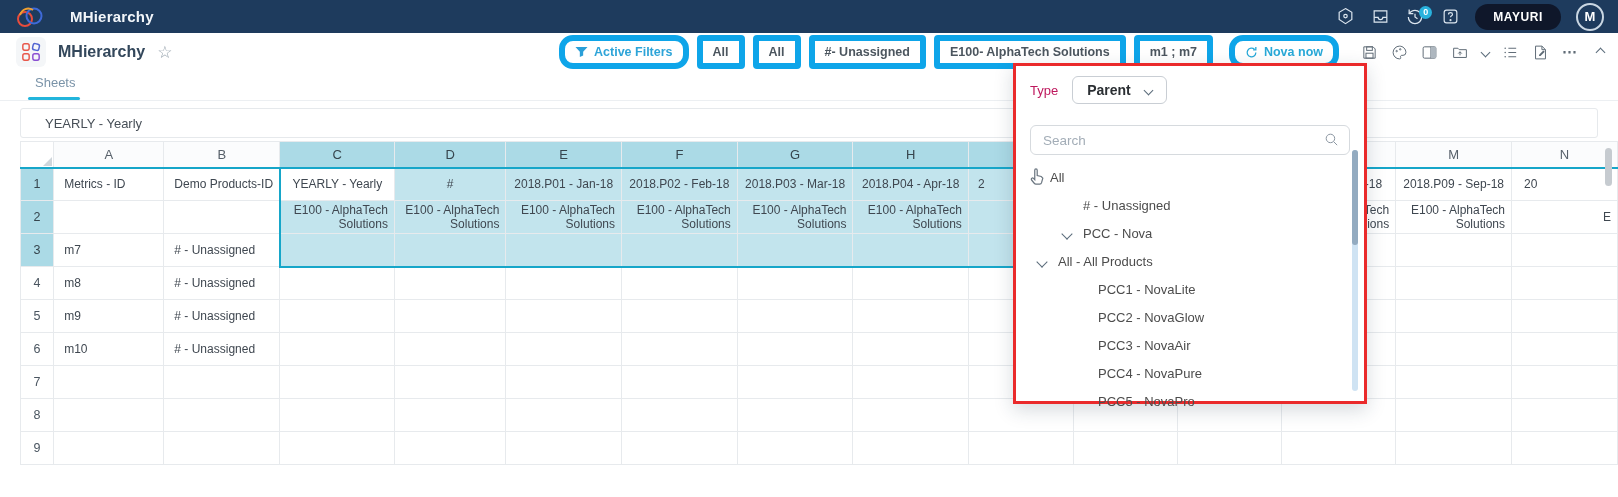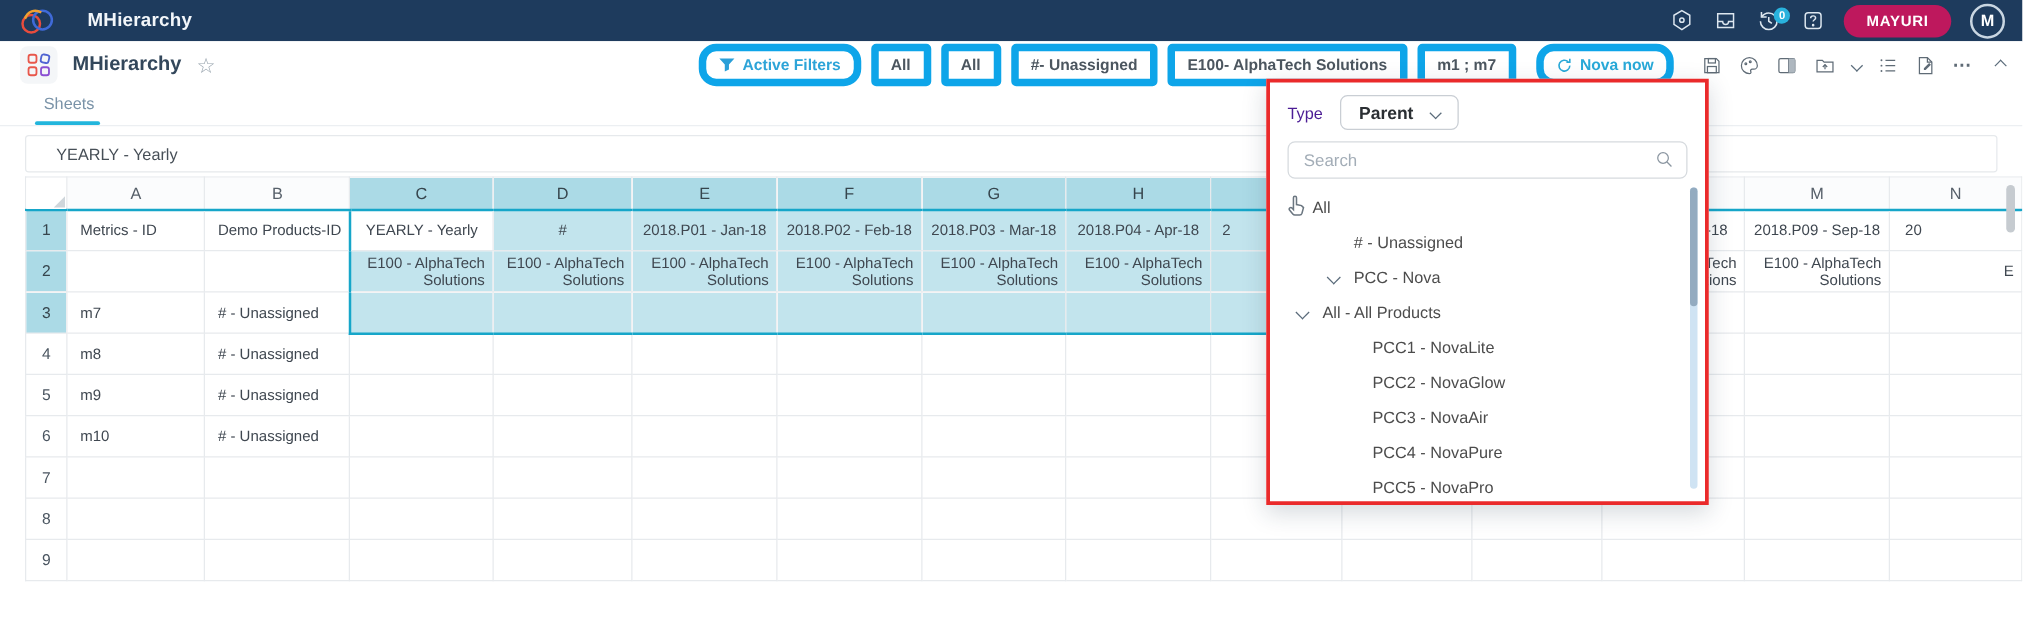--- a/index.html
+++ b/index.html
@@ -9,21 +9,21 @@
 
   
   .topbar { position:absolute; left:0; top:0; width:100%; height:33px; background:#1e3b5d;
     display:flex; align-items:center; padding:0 14px; }
   .topbar-title { color:#f2f6fa; font-size:15px; font-weight:bold; margin-left:24px; letter-spacing:.2px; }
   .topbar-right { margin-left:auto; display:flex; align-items:center; gap:15px; }
   .tb-icon { width:20px; height:20px; display:inline-flex; align-items:center; justify-content:center; position:relative; cursor:pointer; }
   .tb-icon svg { stroke:#dde7f0; fill:none; stroke-width:1.5; }
   .badge { position:absolute; right:-7px; top:-1px; width:13px; height:13px; border-radius:50%;
     background:#29b2dd; color:#fff; font-size:9px; font-weight:bold; display:flex; align-items:center; justify-content:center; }
-  .user-pill { background:#be185d; color:#fff; font-size:12px; font-weight:bold; letter-spacing:.6px;
+  .user-pill { background:#0f172a; color:#fff; font-size:12px; font-weight:bold; letter-spacing:.6px;
     padding:6px 18px; border-radius:15px; }
   .avatar { width:28px; height:28px; border-radius:50%; border:2px solid #c9d6e2; color:#fff;
     display:flex; align-items:center; justify-content:center; font-size:13px; font-weight:bold; background:#1e3b5d; }
 
   
   .toolbar { position:absolute; left:0; top:33px; width:100%; height:38px; background:#fff;
     display:flex; align-items:center; padding:0 14px 0 16px; }
   .app-icon { width:30px; height:30px; border-radius:6px; background:#f4f6f8; display:flex; align-items:center; justify-content:center; }
   .tb-title { font-size:16px; font-weight:bold; color:#33475b; margin-left:12px; }
   .star { color:#97a3ad; font-size:17px; margin-left:12px; cursor:pointer; }
@@ -71,24 +71,24 @@
   .gridtbl tr.wrap td { white-space:normal; line-height:14px; padding:2px 6px;text-align:right; }
   .gridtbl td.fi { text-align:left; padding-left:9px; }
   .gridtbl td.fn { text-align:left; padding-left:12px; }
   .vscroll { position:absolute; right:6px; top:148px; width:7px; height:38px; border-radius:4px; background:#c6cbd0; cursor:pointer; }
 
   
   .popup { position:absolute; left:1013px; top:63px; width:354px; height:341px; background:#fff;
     border:3px solid #ea2a2b; box-shadow:0 6px 18px rgba(30,50,70,.18); z-index:40; }
   .popup-inner { position:relative; width:100%; height:100%; padding:10px 14px; }
   .type-row { display:flex; align-items:center; gap:14px; }
-  .type-label { font-size:13px; color:#4c1d95; }
+  .type-label { font-size:13px; color:#be185d; }
   .type-select { display:flex; align-items:center; gap:14px; border:1px solid #c9ced4; border-radius:6px;
     padding:5px 14px; font-size:14px; font-weight:bold; color:#2b2f33; cursor:pointer; background:#fff; }
-  .search-wrap { position:relative; margin-top:9px; }
+  .search-wrap { position:relative; margin-top:21px; }
   .search-input { width:100%; height:30px; border:1px solid #d6dade; border-radius:6px; padding:0 34px 0 12px;
     font-size:13.5px; color:#41505c; font-family:"Liberation Sans", sans-serif; outline:none; }
   .search-input::placeholder { color:#a3adb7; }
   .search-icon { position:absolute; right:10px; top:6px; }
   .search-icon svg { stroke:#8a95a0; fill:none; stroke-width:1.4; }
   .tree { margin-top:8px; }
   .titem { position:relative; height:28px; display:flex; align-items:center; font-size:13px; color:#4c4c4c; cursor:pointer; }
   .titem .tchev { position:absolute; top:11px; width:8px; height:8px; border-left:1.5px solid #5a6b7a; border-bottom:1.5px solid #5a6b7a; transform:rotate(-45deg); }
   .p20 { padding-left:20px; } .p28 { padding-left:28px; } .p53 { padding-left:53px; } .p68 { padding-left:68px; }
   .chev-l8 { left:8px; } .chev-l33 { left:33px; }

